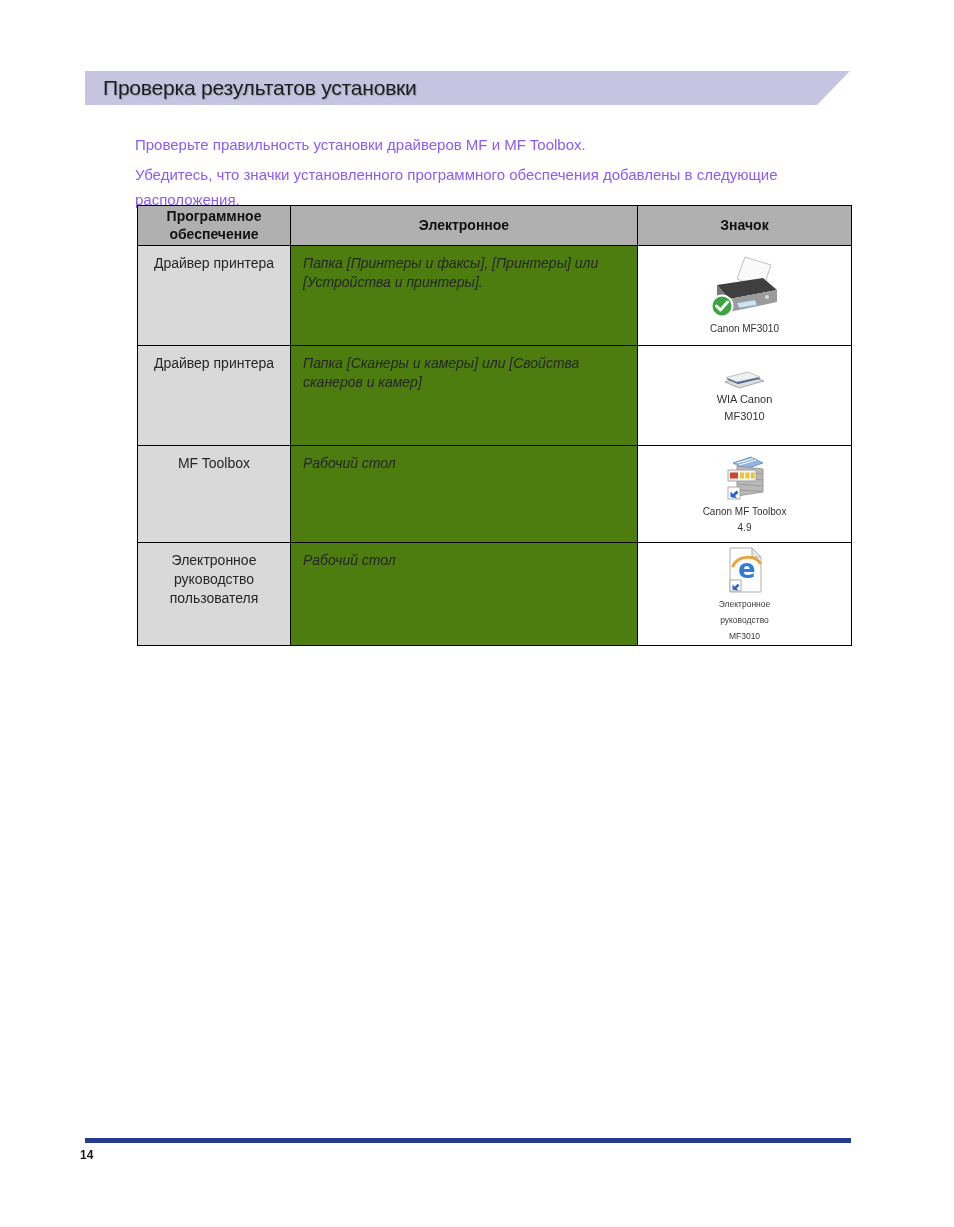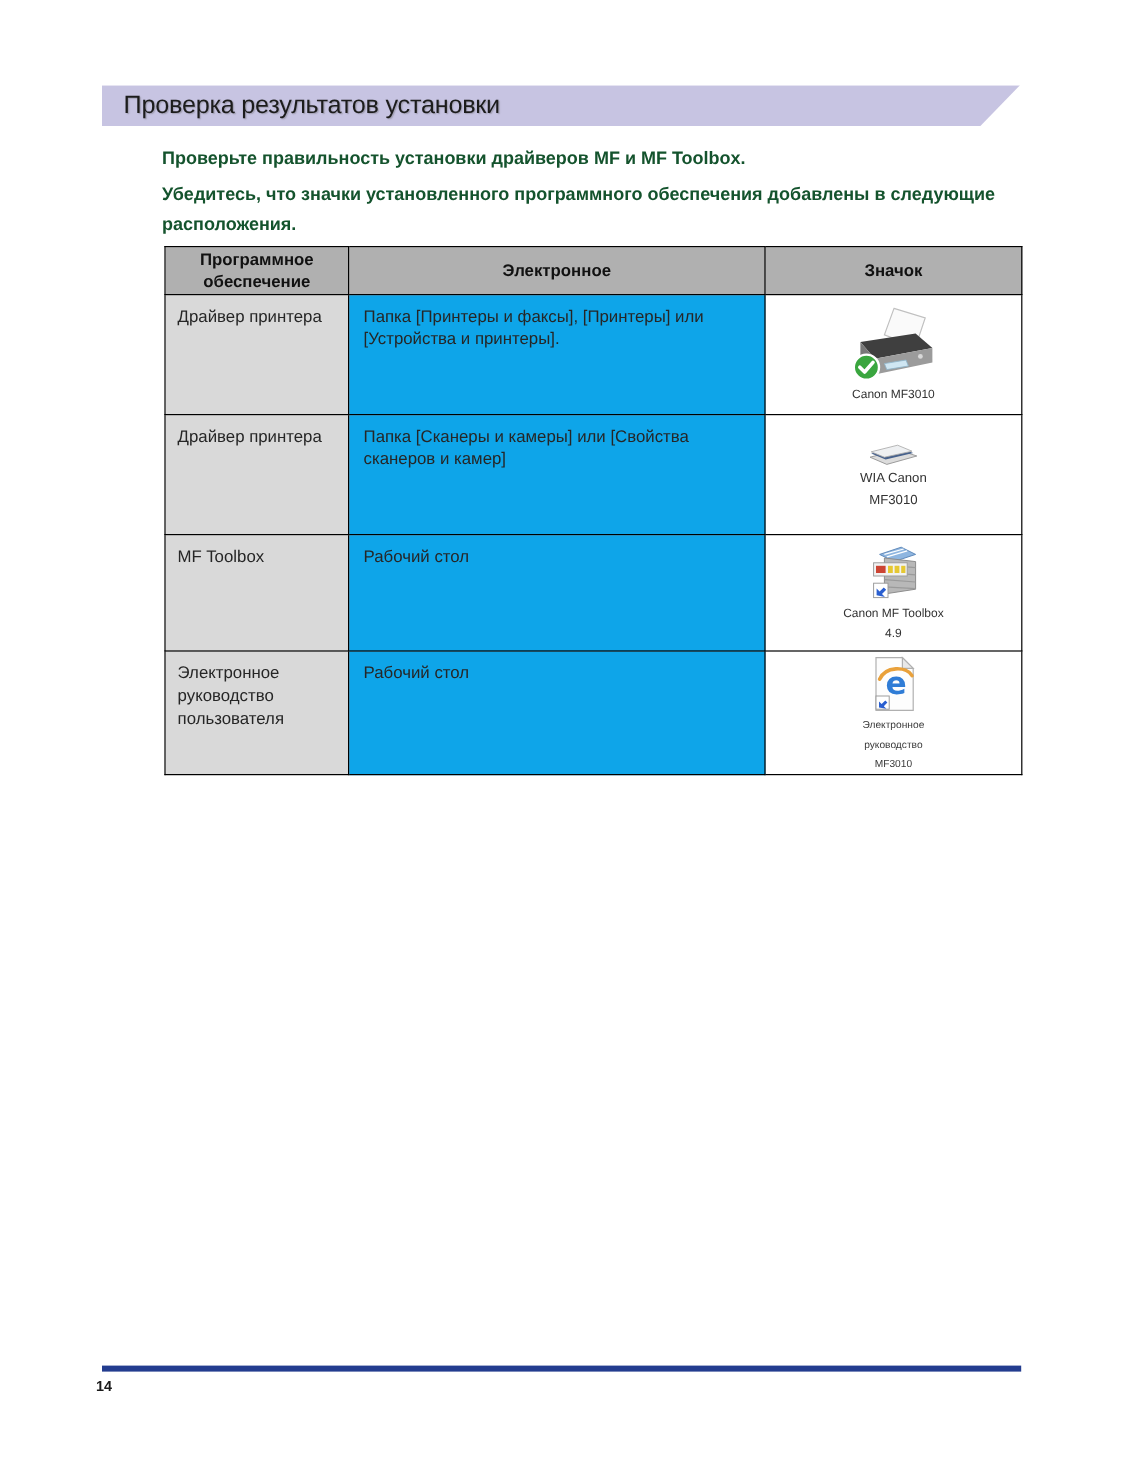--- a/index.html
+++ b/index.html
@@ -32,25 +32,24 @@
     padding-left: 18px;
     letter-spacing: -0.2px;
     text-shadow: 1px 1px 1px rgba(90,90,90,0.35);
     white-space: nowrap;
   }
 
   
   .intro {
     position: absolute;
     left: 135px;
-    top: 120px;
+    top: 132px;
     width: 700px;
     font-size: 15px;
-    color: #14532d;
-    font-weight: bold;
+    color: #8b5cf6;
   }
   .intro p { margin: 0 0 5px 0; line-height: 25px; }
 
   
   table.install-table {
     position: absolute;
     left: 137px;
     top: 205px;
     border-collapse: collapse;
     table-layout: fixed;
@@ -69,26 +68,28 @@
     line-height: 1.25;
   }
   .col-software { width: 153px; }
   .col-location { width: 347px; }
   .col-icon     { width: 214px; }
   td.software-cell {
     background: #d9d9d9;
     vertical-align: top;
     padding: 8px 10px;
     line-height: 1.35;
+    text-align: center;
   }
   td.location-cell {
-    background: #0ea5e9;
+    background: #4d7c0f;
     vertical-align: top;
     padding: 8px 12px;
     line-height: 1.35;
+    font-style: italic;
   }
   td.icon-cell {
     background: #ffffff;
     vertical-align: middle;
     text-align: center;
   }
   tr.row-1 td { height: 100px; }
   tr.row-2 td { height: 100px; }
   tr.row-3 td { height: 97px; }
   tr.row-4 td { height: 103px; }

